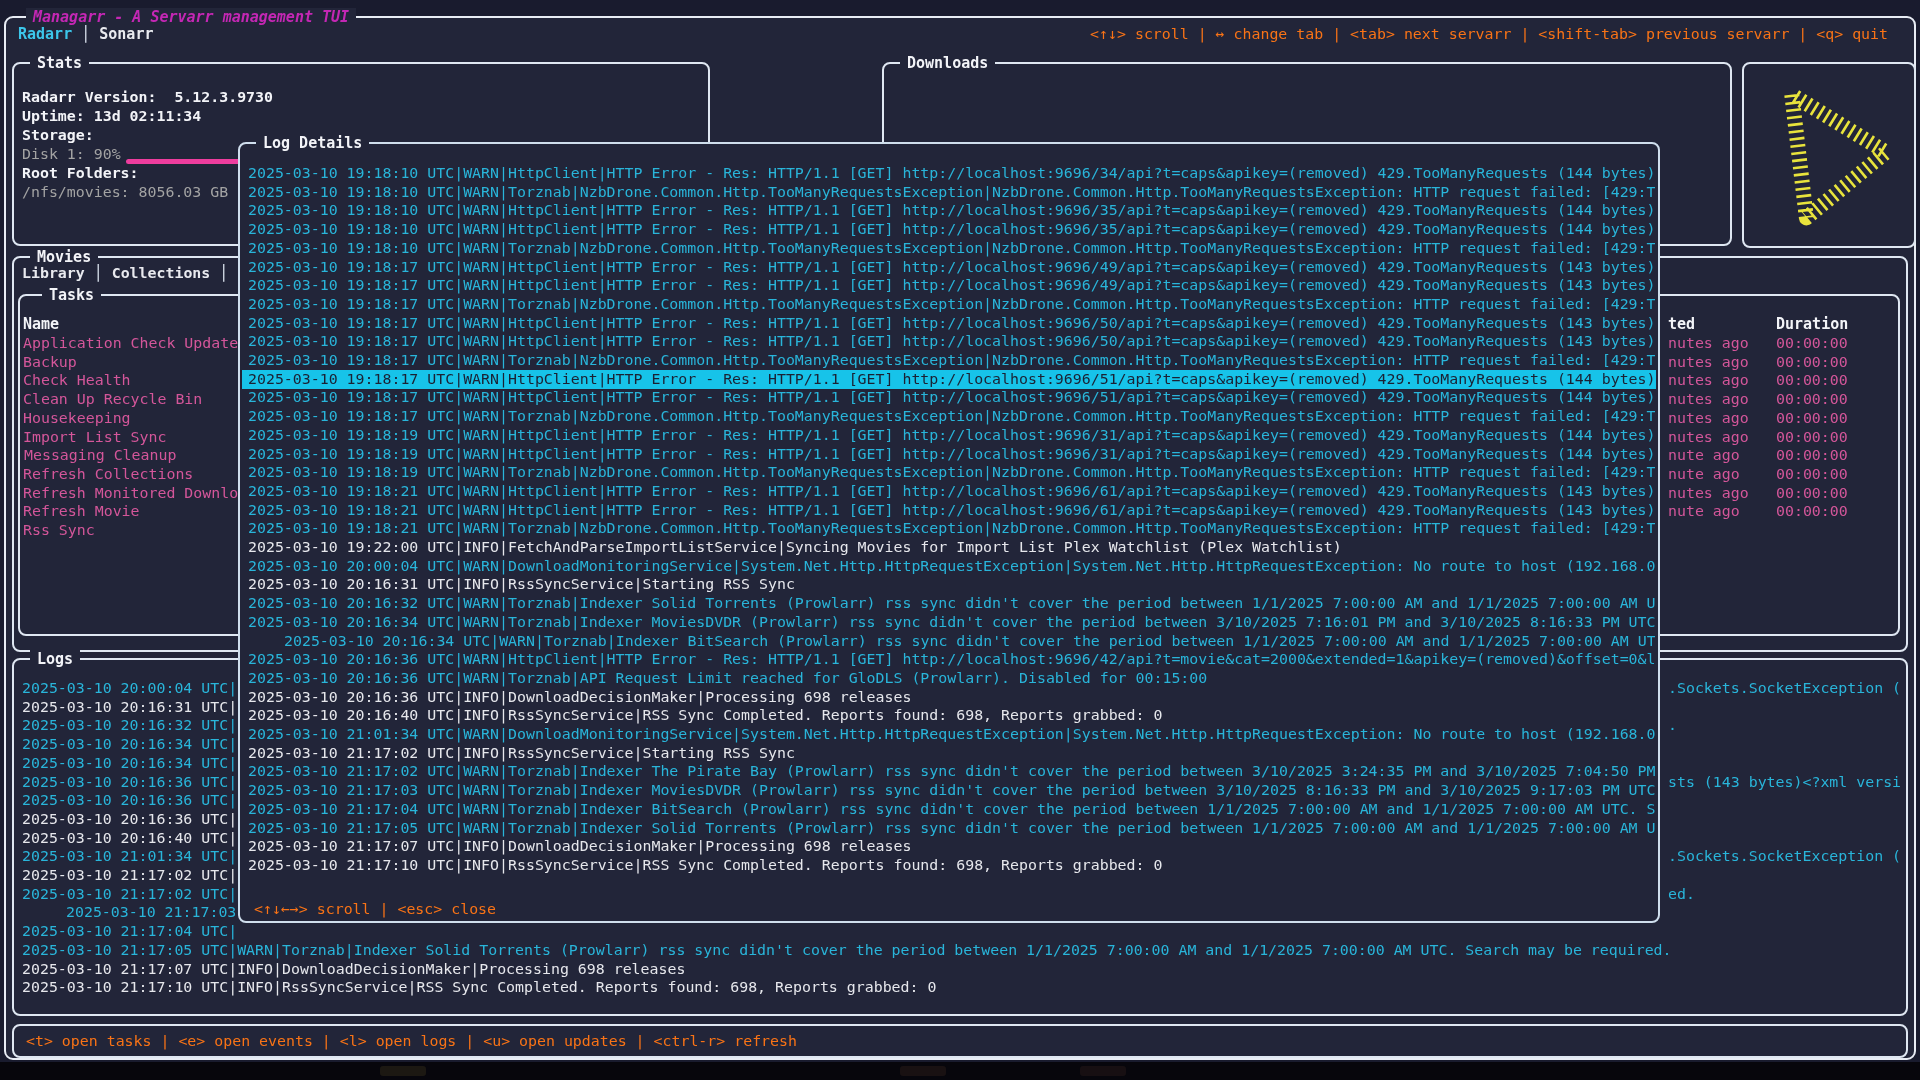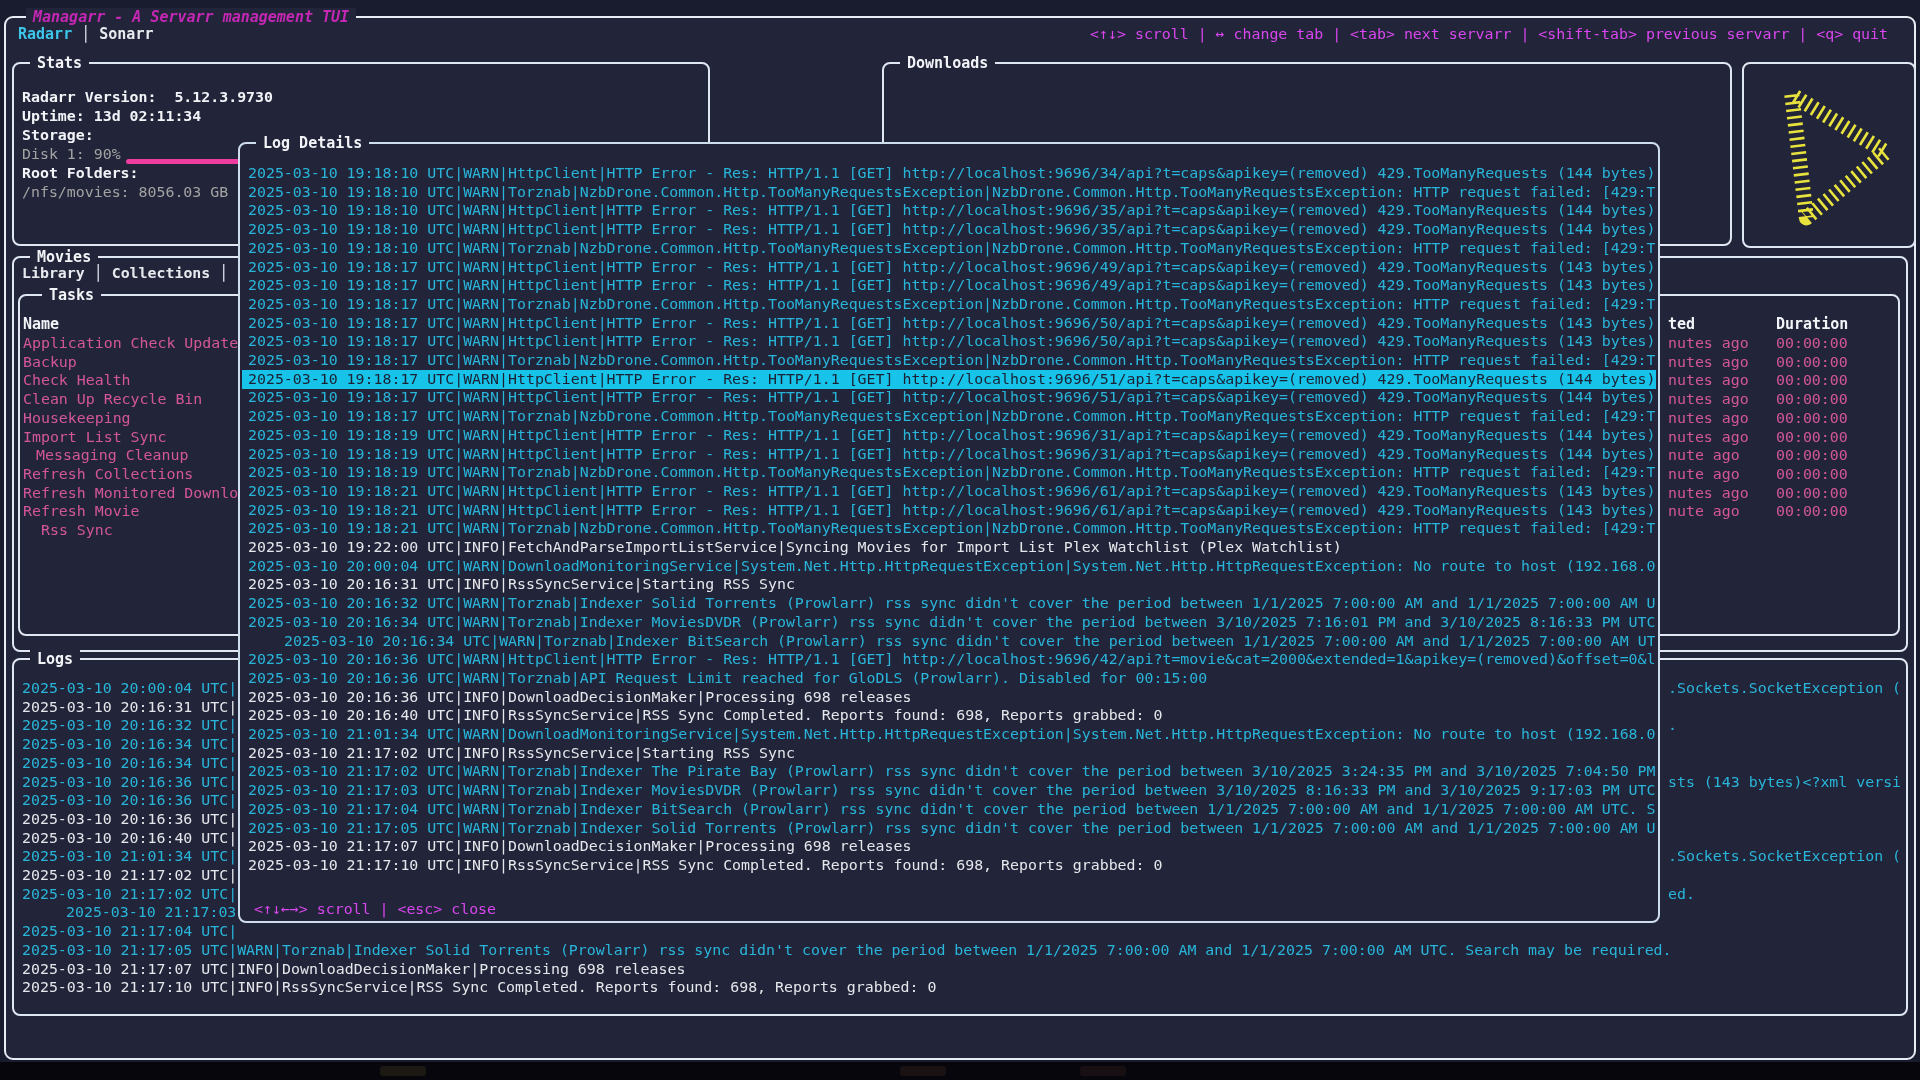--- a/index.html
+++ b/index.html
@@ -11,21 +11,21 @@
         border:2px solid #e8ecf4;border-radius:9px}
   .panel{position:absolute;border:2px solid #dfe7f2;border-radius:8px}
   .ptitle{position:absolute;top:-11px;left:16px;background:#222539;padding:0 7px;
           font-weight:bold;color:#f3f4f8;font-size:15px;line-height:20px;white-space:pre}
   .app-title{position:absolute;top:-10px;left:20px;background:#222539;padding:0 7px;
              color:#c427b4;font-weight:bold;font-style:italic;font-size:15px;line-height:19px;white-space:pre}
   .tabsrow{position:absolute;left:12px;top:7px;font-size:15px;line-height:19px;white-space:pre}
   .tab{font-weight:bold;color:#e9eaef;cursor:default}
   .tab.active{color:#3cc6ea}
   .tabsep{color:#dfe7f2}
-  .keybinds{color:#d946ef;font-size:14.9px;line-height:19px;white-space:pre}
+  .keybinds{color:#f97316;font-size:14.9px;line-height:19px;white-space:pre}
   .kb-top{position:absolute;top:7px;right:26px}
   .row{position:absolute;height:19px;line-height:19px;font-size:14.9px;white-space:pre}
   .warn{color:#29b5da}
   .info{color:#e6e7ec}
   .b{font-weight:bold;color:#f3f4f8}
   .dim{color:#a3a3a3}
   .pink{color:#d4569a}
   .thead{position:absolute;height:19px;line-height:19px;font-size:15px;font-weight:bold;color:#f3f4f8;white-space:pre}
   .diskbar{position:absolute;left:112px;top:95px;width:121px;height:5px;background:#ee3d9e;border-radius:3px}
   .modal{background:#222539;z-index:10;border-color:#cfdeed}
@@ -87,25 +87,25 @@
     <div class="thead" style="left:3px;top:19px">Name</div>
     <div class="thead" style="left:1648px;top:19px">ted</div>
     <div class="thead" style="left:1756px;top:19px">Duration</div>
     <div id="task-names">
         <div class="row pink" style="left: 3px; top: 38px;">Application Check Update</div>
         <div class="row pink" style="left: 3px; top: 56.7px;">Backup</div>
         <div class="row pink" style="left: 3px; top: 75.4px;">Check Health</div>
         <div class="row pink" style="left: 3px; top: 94.1px;">Clean Up Recycle Bin</div>
         <div class="row pink" style="left: 3px; top: 112.8px;">Housekeeping</div>
         <div class="row pink" style="left: 3px; top: 131.5px;">Import List Sync</div>
-        <div class="row pink" style="left: 16px; top: 150.2px;">Messaging Cleanup</div>
+        <div class="row pink" style="left: 4px; top: 150.2px;">Messaging Cleanup</div>
         <div class="row pink" style="left: 3px; top: 168.9px;">Refresh Collections</div>
         <div class="row pink" style="left: 3px; top: 187.6px;">Refresh Monitored Downloads</div>
         <div class="row pink" style="left: 3px; top: 206.3px;">Refresh Movie</div>
-        <div class="row pink" style="left: 3px; top: 225px; margin-left: 18px;">Rss Sync</div>
+        <div class="row pink" style="left: 3px; top: 225px;">Rss Sync</div>
       </div>
     <div id="task-frags">
         <div class="row pink" style="left: 1648px; top: 38px;">nutes ago</div>
         <div class="row pink" style="left: 1756px; top: 38px;">00:00:00</div>
         <div class="row pink" style="left: 1648px; top: 56.7px;">nutes ago</div>
         <div class="row pink" style="left: 1756px; top: 56.7px;">00:00:00</div>
         <div class="row pink" style="left: 1648px; top: 75.4px;">nutes ago</div>
         <div class="row pink" style="left: 1756px; top: 75.4px;">00:00:00</div>
         <div class="row pink" style="left: 1648px; top: 94.1px;">nutes ago</div>
         <div class="row pink" style="left: 1756px; top: 94.1px;">00:00:00</div>
@@ -147,20 +147,23 @@
       </div>
     <div id="log-tails">
         <div class="row warn" style="left: 1654px; top: 19px;">.Sockets.SocketException (</div>
         <div class="row warn" style="left: 1654px; top: 56.4px;">.</div>
         <div class="row warn" style="left: 1654px; top: 112.5px;">sts (143 bytes)&lt;?xml versi</div>
         <div class="row warn" style="left: 1654px; top: 187.3px;">.Sockets.SocketException (</div>
         <div class="row warn" style="left: 1654px; top: 224.7px;">ed.</div>
       </div>
   </div>
 
+  <div class="panel" style="left:6px;top:1006px;width:1896px;height:34px">
+    <div class="keybinds" style="position:absolute;left:12px;top:6px">&lt;t&gt; open tasks | &lt;e&gt; open events | &lt;l&gt; open logs | &lt;u&gt; open updates | &lt;ctrl-r&gt; refresh</div>
+  </div>
 
   <div class="panel modal" style="left:232px;top:124px;width:1422px;height:781px">
     <span class="ptitle">Log Details</span>
     <div id="modal-lines">
         <div class="mline warn" style="top: 20px;">2025-03-10 19:18:10 UTC|WARN|HttpClient|HTTP Error - Res: HTTP/1.1 [GET] http://localhost:9696/34/api?t=caps&amp;apikey=(removed) 429.TooManyRequests (144 bytes)</div>
         <div class="mline warn" style="top: 38.7px;">2025-03-10 19:18:10 UTC|WARN|Torznab|NzbDrone.Common.Http.TooManyRequestsException|NzbDrone.Common.Http.TooManyRequestsException: HTTP request failed: [429:T</div>
         <div class="mline warn" style="top: 57.4px;">2025-03-10 19:18:10 UTC|WARN|HttpClient|HTTP Error - Res: HTTP/1.1 [GET] http://localhost:9696/35/api?t=caps&amp;apikey=(removed) 429.TooManyRequests (144 bytes)</div>
         <div class="mline warn" style="top: 76.1px;">2025-03-10 19:18:10 UTC|WARN|HttpClient|HTTP Error - Res: HTTP/1.1 [GET] http://localhost:9696/35/api?t=caps&amp;apikey=(removed) 429.TooManyRequests (144 bytes)</div>
         <div class="mline warn" style="top: 94.8px;">2025-03-10 19:18:10 UTC|WARN|Torznab|NzbDrone.Common.Http.TooManyRequestsException|NzbDrone.Common.Http.TooManyRequestsException: HTTP request failed: [429:T</div>
         <div class="mline warn" style="top: 113.5px;">2025-03-10 19:18:17 UTC|WARN|HttpClient|HTTP Error - Res: HTTP/1.1 [GET] http://localhost:9696/49/api?t=caps&amp;apikey=(removed) 429.TooManyRequests (143 bytes)</div>

